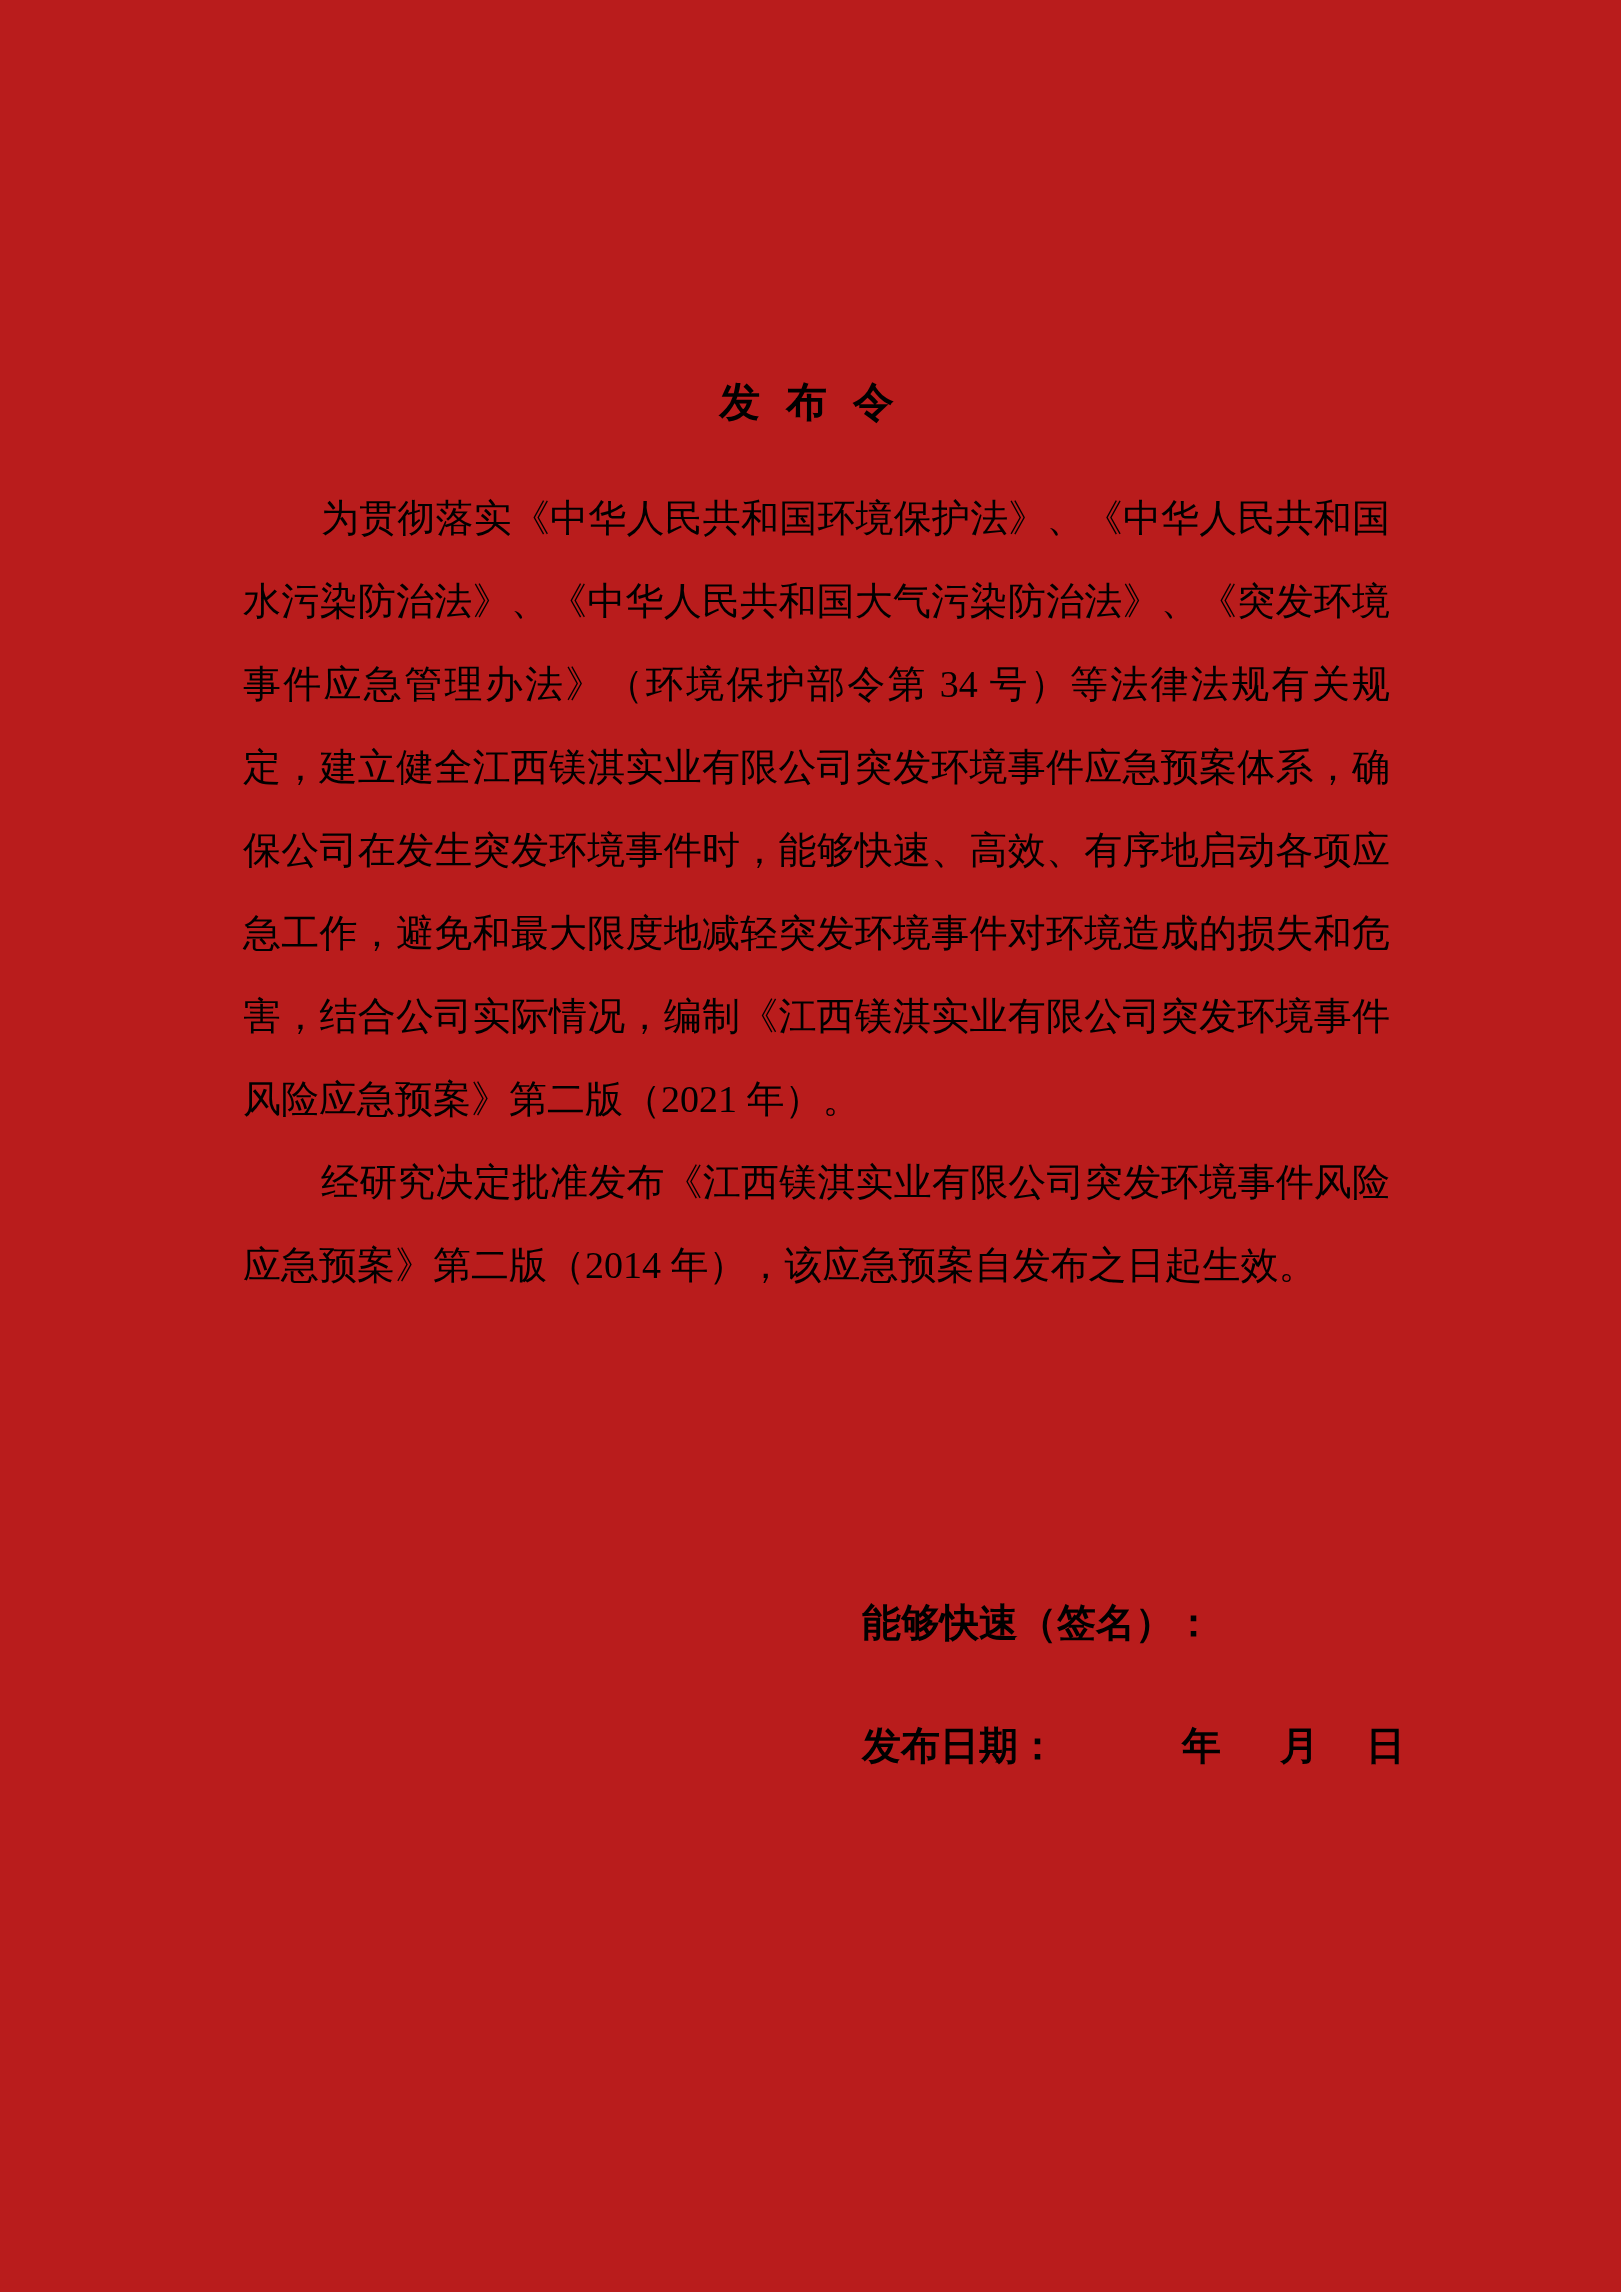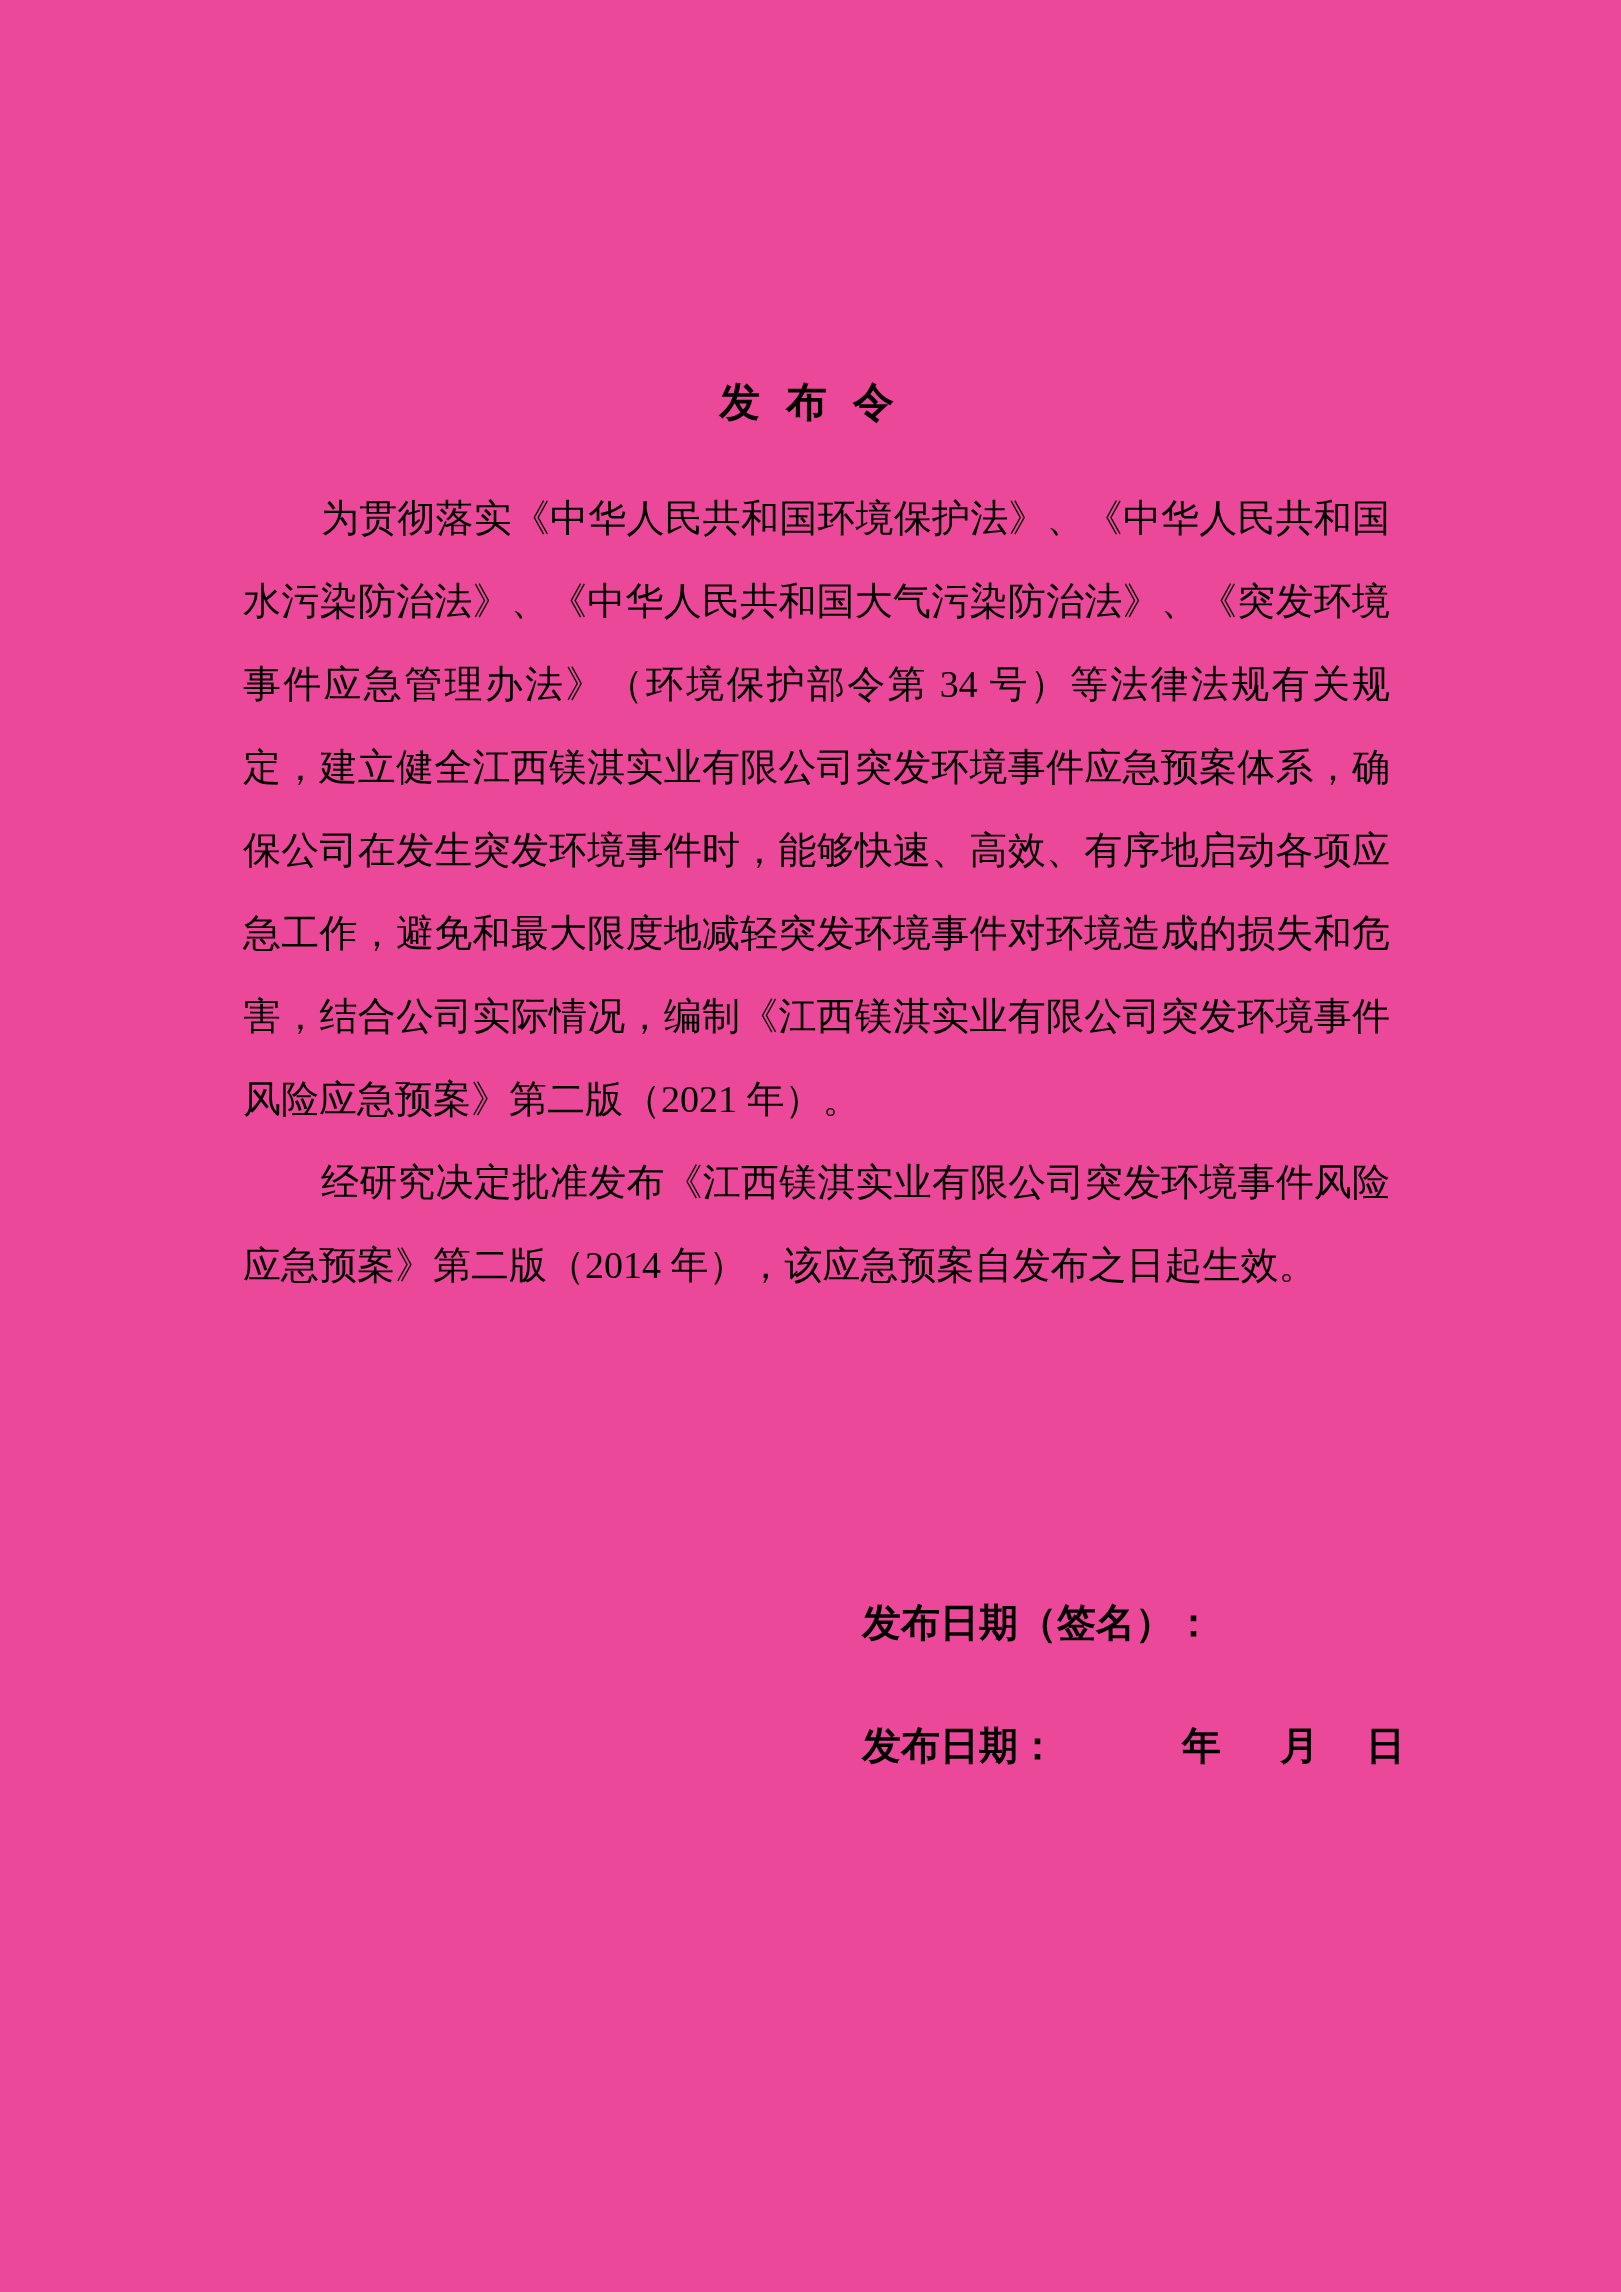--- a/index.html
+++ b/index.html
@@ -4,21 +4,21 @@
 <style>
   html, body {
     margin: 0;
     padding: 0;
     background: #ffffff;
   }
   .page {
     position: relative;
     width: 1621px;
     height: 2293px;
-    background: #ec4899;
+    background: #b91c1c;
     color: #000000;
     font-family: "Liberation Serif", "DejaVu Serif", serif;
     overflow: hidden;
   }
   .doc-title {
     position: absolute;
     left: 0;
     top: 380px;
     width: 100%;
     margin: 0;
@@ -68,20 +68,20 @@
 <div class="page">
 
   <h1 class="doc-title">发 布 令</h1>
 
   <div class="doc-body">
     <p>为贯彻落实《中华人民共和国环境保护法》、《中华人民共和国水污染防治法》、《中华人民共和国大气污染防治法》、《突发环境事件应急管理办法》（环境保护部令第 34 号）等法律法规有关规定，建立健全江西镁淇实业有限公司突发环境事件应急预案体系，确保公司在发生突发环境事件时，能够快速、高效、有序地启动各项应急工作，避免和最大限度地减轻突发环境事件对环境造成的损失和危害，结合公司实际情况，编制《江西镁淇实业有限公司突发环境事件风险应急预案》第二版（2021 年）。</p>
     <p>经研究决定批准发布《江西镁淇实业有限公司突发环境事件风险应急预案》第二版（2014 年），该应急预案自发布之日起生效。</p>
   </div>
 
   <div class="signature-block">
-    <div class="sig-line">发布日期（签名）：</div>
+    <div class="sig-line">能够快速（签名）：</div>
     <div class="date-line">
       <span class="date-label">发布日期：</span><span class="year-label">年</span><span class="month-label">月</span><span class="day-label">日</span>
     </div>
   </div>
 
 </div>
 
 
 </body></html>

